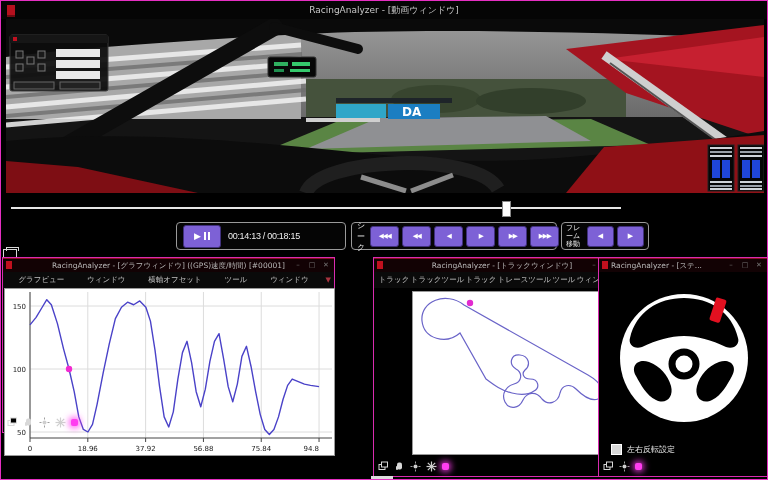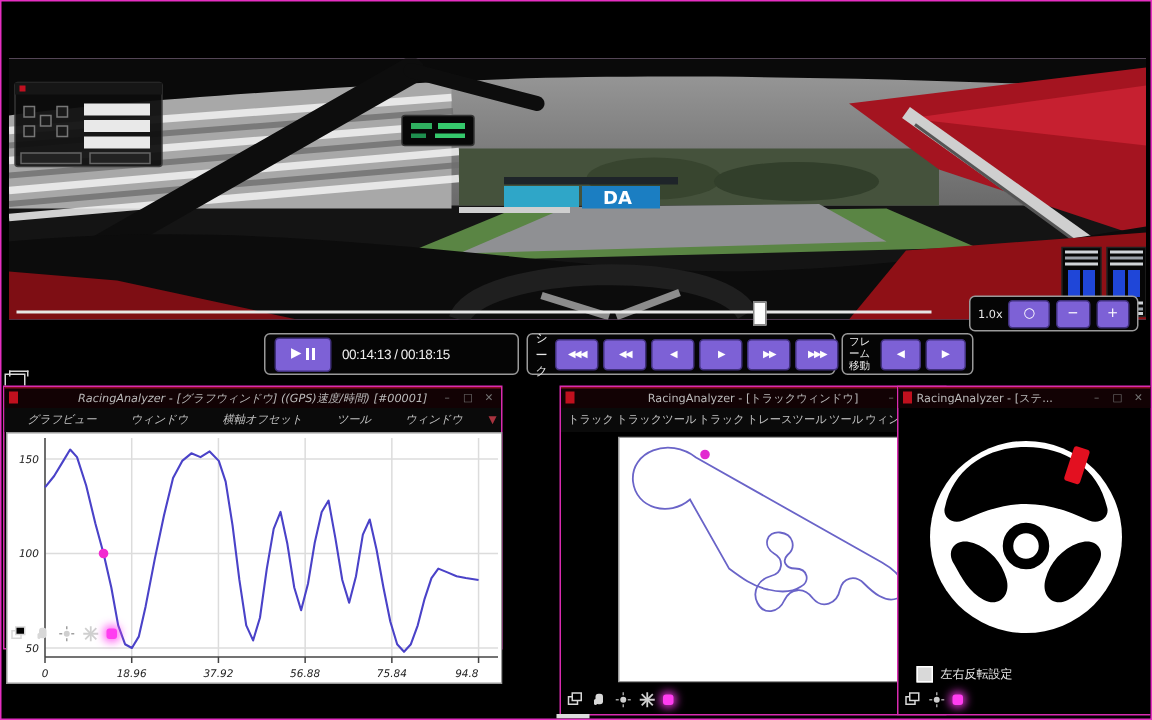--- a/index.html
+++ b/index.html
@@ -5,21 +5,21 @@
   html,body{margin:0;padding:0;background:#000;}
   #app{position:relative;width:768px;height:480px;background:#000;overflow:hidden;
        font-family:"DejaVu Sans",sans-serif;border:1px solid #e52fc2;box-sizing:border-box;}
   .abs{position:absolute;}
   
   #main-titlebar{left:0;top:0;width:766px;height:18px;background:#050505;}
   #main-title{width:100%;text-align:center;line-height:18px;font-size:9px;color:#c8c8c8;}
   .appicon{width:8px;height:10px;background:#b5101e;border-bottom:2px solid #6d0a12;}
   .winctl{font-size:8px;color:#8a8a8a;width:14px;text-align:center;line-height:18px;cursor:default;}
   
-  #video-area{left:5px;top:38px;width:758px;height:174px;background:#f0abfc;}
+  #video-area{left:5px;top:18px;width:758px;height:174px;background:#0ea5e9;}
   
   #timeline-track{left:10px;top:206px;width:610px;height:2px;background:#e6e6e6;}
   #timeline-handle{top:200px;width:7px;height:14px;background:#fdfdfd;border:1px solid #888;}
   .group{border:1px solid #9a9a9a;border-radius:4px;background:#050505;display:flex;align-items:center;}
   #speed-group{left:645px;top:196px;width:113px;height:24px;gap:4px;padding:0 5px;box-sizing:border-box;}
   .small-label{font-size:7.5px;color:#e8e8e8;}
   .pbtn{background:#7d61d6;border:1px solid #40307c;border-radius:3px;color:#fff;
         display:flex;align-items:center;justify-content:center;cursor:pointer;}
   
   #play-group{left:175px;top:221px;width:170px;height:28px;gap:7px;padding:0 6px;box-sizing:border-box;}
@@ -28,21 +28,21 @@
   #time-display{font-family:Liberation Sans, sans-serif;font-size:9px;color:#efefef;letter-spacing:-0.3px;}
   .seekbtn{width:27px;height:19px;font-size:6.5px;letter-spacing:-1px;}
   .framebtn{width:25px;height:19px;font-size:7px;}
   #play-btn{width:36px;height:21px;gap:3px;}
   #play-btn .tri{font-size:9px;line-height:9px;}
   .bars{display:flex;gap:2px;}
   .bars i{display:block;width:2px;height:8px;background:#fff;}
   .framelabel{display:flex;flex-direction:column;font-size:7px;line-height:8px;color:#eee;}
   
   .subwin{background:#000;border:1px solid #d92bb0;box-sizing:border-box;}
-  #graph-window{left:1px;top:256px;width:333px;height:176px;font-style:italic;}
+  #graph-window{left:1px;top:256px;width:333px;height:176px;}
   #track-window{left:336px;top:256px;width:258px;height:220px;margin-left:36px;}
   #steer-window{left:597px;top:256px;width:170px;height:220px;}
   .sub-titlebar{position:relative;height:13px;background:#120204;border-top:1px solid #8a0f22;}
   .sub-title{position:absolute;left:0;width:100%;text-align:center;font-size:7.5px;color:#b9b9b9;line-height:13px;white-space:nowrap;overflow:hidden;}
   .sub-icon{position:absolute;left:3px;top:2px;width:6px;height:8px;background:#c0101e;}
   .subctl{position:absolute;top:0;font-size:7px;color:#757575;line-height:13px;width:12px;text-align:center;}
   .menubar{position:relative;height:16px;background:#0a0a0a;display:flex;align-items:center;
            justify-content:space-around;padding:0 14px 0 4px;}
   .menu-item{font-size:7.5px;color:#c2c2c2;cursor:pointer;white-space:nowrap;}
   .menu-caret{position:absolute;right:3px;top:4px;font-size:7px;color:#a8333f;}
@@ -59,20 +59,27 @@
   #flip-label{font-size:8px;color:#e8e8e8;}
   #restore-icon{left:2px;top:248px;width:12px;height:9px;border:1px solid #d8d8d8;background:#000;}
   #restore-icon:before{content:"";position:absolute;left:2px;top:-3px;width:11px;height:3px;border:1px solid #d8d8d8;border-bottom:none;}
   #bottom-dash{left:370px;top:475px;width:22px;height:3px;background:#ddd;}
 </style>
 </head>
 <body>
 
 <div id="app">
 
+  <div class="abs" id="main-titlebar">
+    <div class="abs appicon" style="left:6px;top:4px;"></div>
+    <div id="main-title">RacingAnalyzer - [動画ウィンドウ]</div>
+    <div class="abs winctl" style="right:52px;">–</div>
+    <div class="abs winctl" style="right:28px;">□</div>
+    <div class="abs winctl" style="right:4px;">✕</div>
+  </div>
 
   <div class="abs" id="video-area">
     <svg width="758" height="174" viewBox="0 0 758 174" preserveAspectRatio="none">
       <defs>
         <linearGradient id="gBack" x1="0" y1="0" x2="0" y2="1">
           <stop offset="0" stop-color="#9b9b9b"></stop>
             <stop offset="1" stop-color="#6a6a6a"></stop>
         </linearGradient>
       </defs>
       <rect x="0" y="0" width="758" height="174" fill="#141414"></rect>
@@ -166,26 +173,20 @@
         <rect x="50" y="52" width="44" height="8" fill="#e9e9e9"></rect>
         <rect x="8" y="63" width="40" height="7" fill="#222" stroke="#666"></rect>
         <rect x="54" y="63" width="40" height="7" fill="#222" stroke="#666"></rect>
       </g>
     </svg>
   </div>
 
   <div class="abs" id="timeline-track"></div>
   <div class="abs" id="timeline-handle" style="left: 501.1px;"></div>
 
-  <div class="abs group" id="speed-group">
-    <span class="small-label">1.0x</span>
-    <span class="pbtn" style="width:30px;height:17px;font-size:9px;">○</span>
-    <span class="pbtn" style="width:24px;height:17px;font-size:9px;">−</span>
-    <span class="pbtn" style="width:24px;height:17px;font-size:9px;">+</span>
-  </div>
 
   <div class="abs group" id="play-group">
     <span class="pbtn" id="play-btn">
       <span class="tri">▶</span>
       <span class="bars">
           <i></i>
           <i></i>
         </span>
     </span>
     <span id="time-display">00:14:13 / 00:18:15</span>

